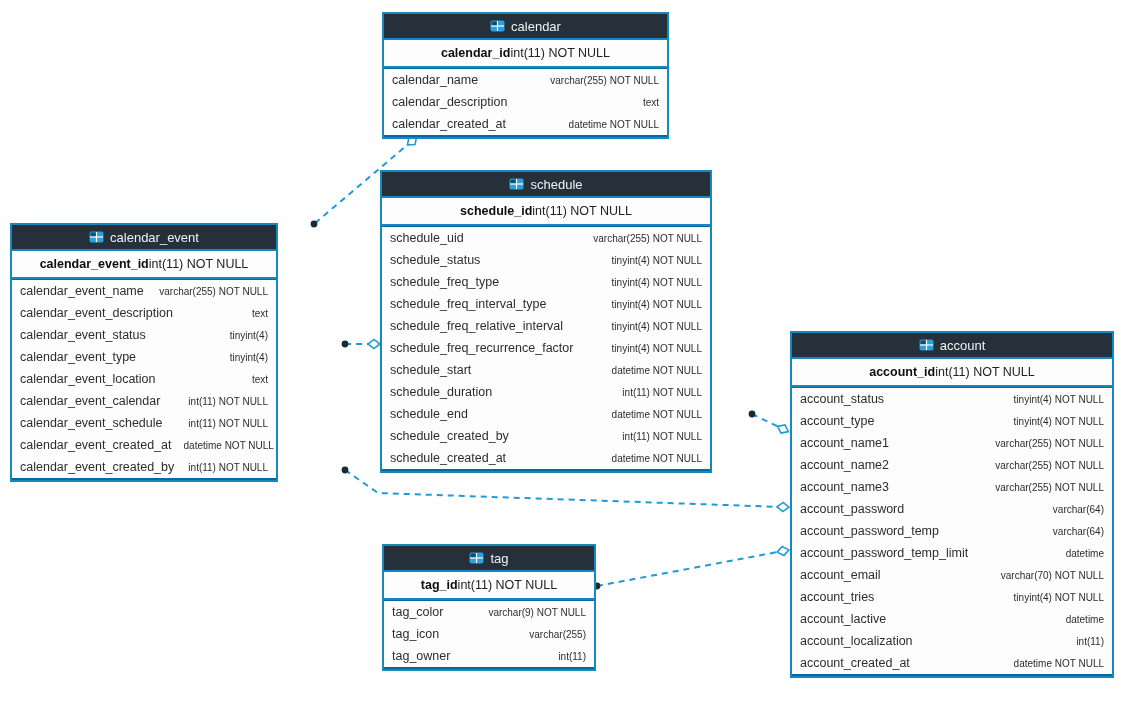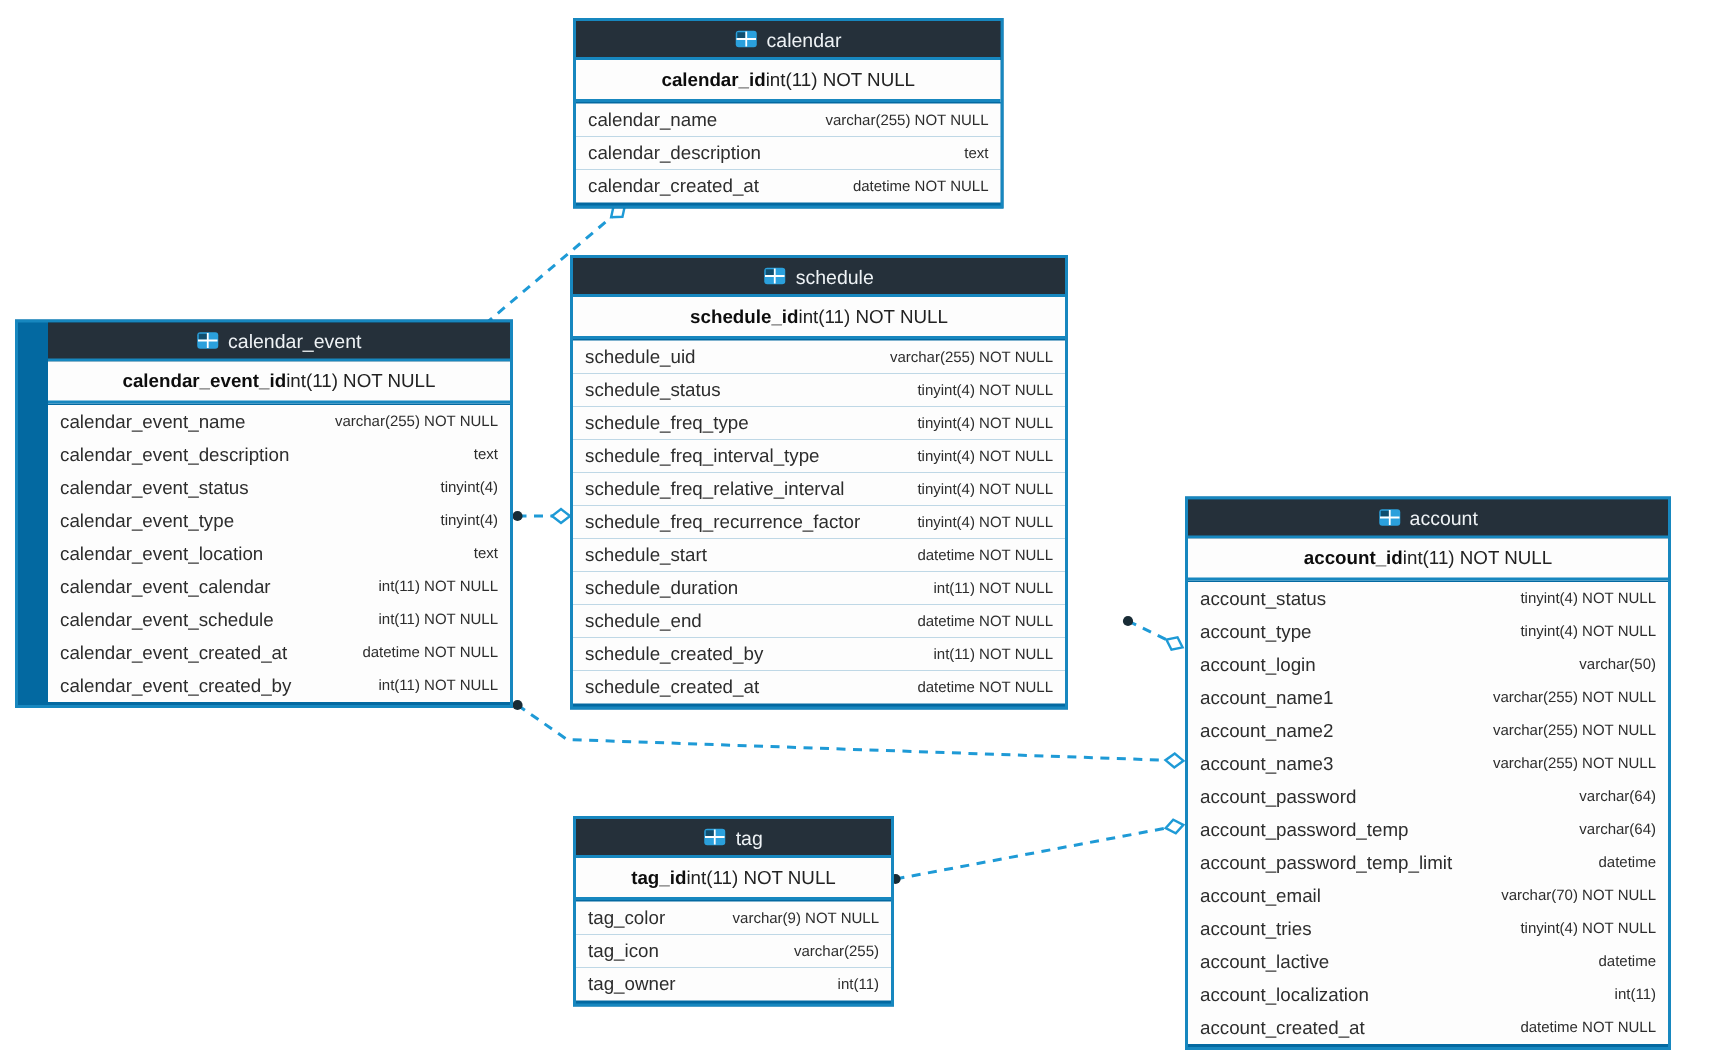--- a/index.html
+++ b/index.html
@@ -144,21 +144,21 @@
         <div class="col-row">
           <span class="col-name">schedule_created_by</span>
           <span class="col-type">int(11) NOT NULL</span>
         </div>
         <div class="col-row">
           <span class="col-name">schedule_created_at</span>
           <span class="col-type">datetime NOT NULL</span>
         </div>
       </div>
   </div>
-    <div class="db-table" style="left: 10px; top: 213px; width: 332px; padding-left: 20px;">
+    <div class="db-table" style="left: 10px; top: 223px; width: 268px;">
     <div class="tbl-header">
       <span class="tbl-icon">
         <svg width="15" height="12" viewBox="0 0 15 12">
           <rect x="0.5" y="0.5" width="14" height="11" rx="2" fill="#2ba0dc"></rect>
           <rect x="1.5" y="1.5" width="5.5" height="4" fill="#114e6e"></rect>
           <line x1="1" y1="6" x2="14" y2="6" stroke="#ffffff" stroke-width="1.2"></line>
           <line x1="7.5" y1="1" x2="7.5" y2="11" stroke="#ffffff" stroke-width="1.2"></line>
         </svg>
       </span>
       <span class="tbl-title">calendar_event</span>
@@ -225,24 +225,20 @@
     <div class="col-rows">
         <div class="col-row">
           <span class="col-name">account_status</span>
           <span class="col-type">tinyint(4) NOT NULL</span>
         </div>
         <div class="col-row">
           <span class="col-name">account_type</span>
           <span class="col-type">tinyint(4) NOT NULL</span>
         </div>
         <div class="col-row">
-          <span class="col-name">account_login</span>
-          <span class="col-type">varchar(50)</span>
-        </div>
-        <div class="col-row">
           <span class="col-name">account_name1</span>
           <span class="col-type">varchar(255) NOT NULL</span>
         </div>
         <div class="col-row">
           <span class="col-name">account_name2</span>
           <span class="col-type">varchar(255) NOT NULL</span>
         </div>
         <div class="col-row">
           <span class="col-name">account_name3</span>
           <span class="col-type">varchar(255) NOT NULL</span>

